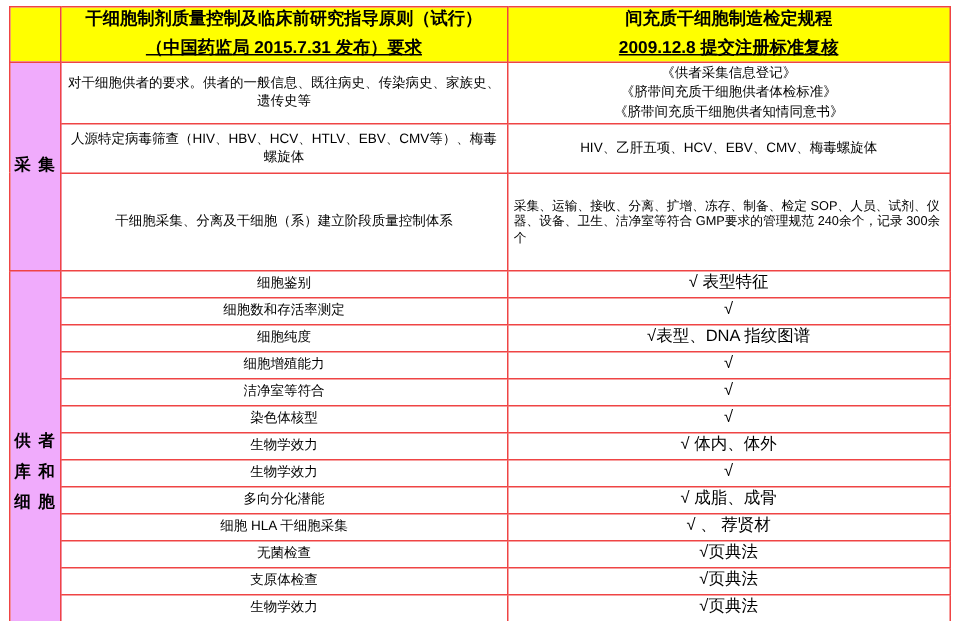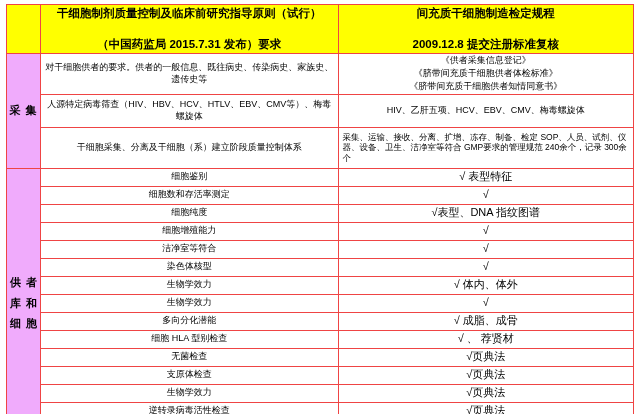--- a/index.html
+++ b/index.html
@@ -40,21 +40,22 @@
     letter-spacing: 1px;
   }
   .hdr {
     background: #ffff00;
     font-weight: bold;
     font-size: 11.5px;
     padding: 5px 4px;
   }
   .hdr .line2 {
     display: block;
-    margin-top: 17px;
+    margin-top: 5px;
+    text-decoration: underline;
   }
   .txt {
     font-size: 9px;
   }
   .txt-sm {
     font-size: 8.5px;
   }
   .lbl-cell {
     background: #f0abfc;
     font-weight: bold;
@@ -105,26 +106,26 @@
           <span>《脐带间充质干细胞供者体检标准》</span>
           <span>《脐带间充质干细胞供者知情同意书》</span>
         </td>
       </tr>
       <tr>
         <td class="txt" style="height:30px">人源特定病毒筛查（HIV、HBV、HCV、HTLV、EBV、CMV等）、梅毒螺旋体</td>
         <td class="txt" style="height:30px">HIV、乙肝五项、HCV、EBV、CMV、梅毒螺旋体</td>
       </tr>
       <tr>
         <td class="txt" style="height:36px">干细胞采集、分离及干细胞（系）建立阶段质量控制体系</td>
-        <td class="txt-sm" style="height:36px; text-align:left; padding:2px 4px;">采集、运输、接收、分离、扩增、冻存、制备、检定 SOP、人员、试剂、仪器、设备、卫生、洁净室等符合 GMP要求的管理规范 240余个，记录 300余个</td>
+        <td class="txt-sm" style="height:36px; text-align:left; padding:14px 4px;">采集、运输、接收、分离、扩增、冻存、制备、检定 SOP、人员、试剂、仪器、设备、卫生、洁净室等符合 GMP要求的管理规范 240余个，记录 300余个</td>
       </tr>
 
       <tr>
         <td class="c-label lbl-cell" rowspan="15">
-          <span style="display:block; line-height:1.9;text-align:right;">供 者 库 和 细 胞</span>
+          <span style="display:block; line-height:1.9;">供 者 库 和 细 胞</span>
         </td>
         <td class="item-cell">细胞鉴别</td>
         <td class="chk">√ 表型特征</td>
       </tr>
       <tr>
         <td class="item-cell">细胞数和存活率测定</td>
         <td class="chk">√</td>
       </tr>
       <tr>
         <td class="item-cell">细胞纯度</td>
@@ -148,21 +149,21 @@
       </tr>
       <tr>
         <td class="item-cell">生物学效力</td>
         <td class="chk">√</td>
       </tr>
       <tr>
         <td class="item-cell">多向分化潜能</td>
         <td class="chk">√ 成脂、成骨</td>
       </tr>
       <tr>
-        <td class="item-cell">细胞 HLA 型别检查</td>
+        <td class="item-cell">细胞 HLA 干细胞采集</td>
         <td class="chk">√ 、 荐贤材</td>
       </tr>
       <tr>
         <td class="item-cell">无菌检查</td>
         <td class="chk">√页典法</td>
       </tr>
       <tr>
         <td class="item-cell">支原体检查</td>
         <td class="chk">√页典法</td>
       </tr>

